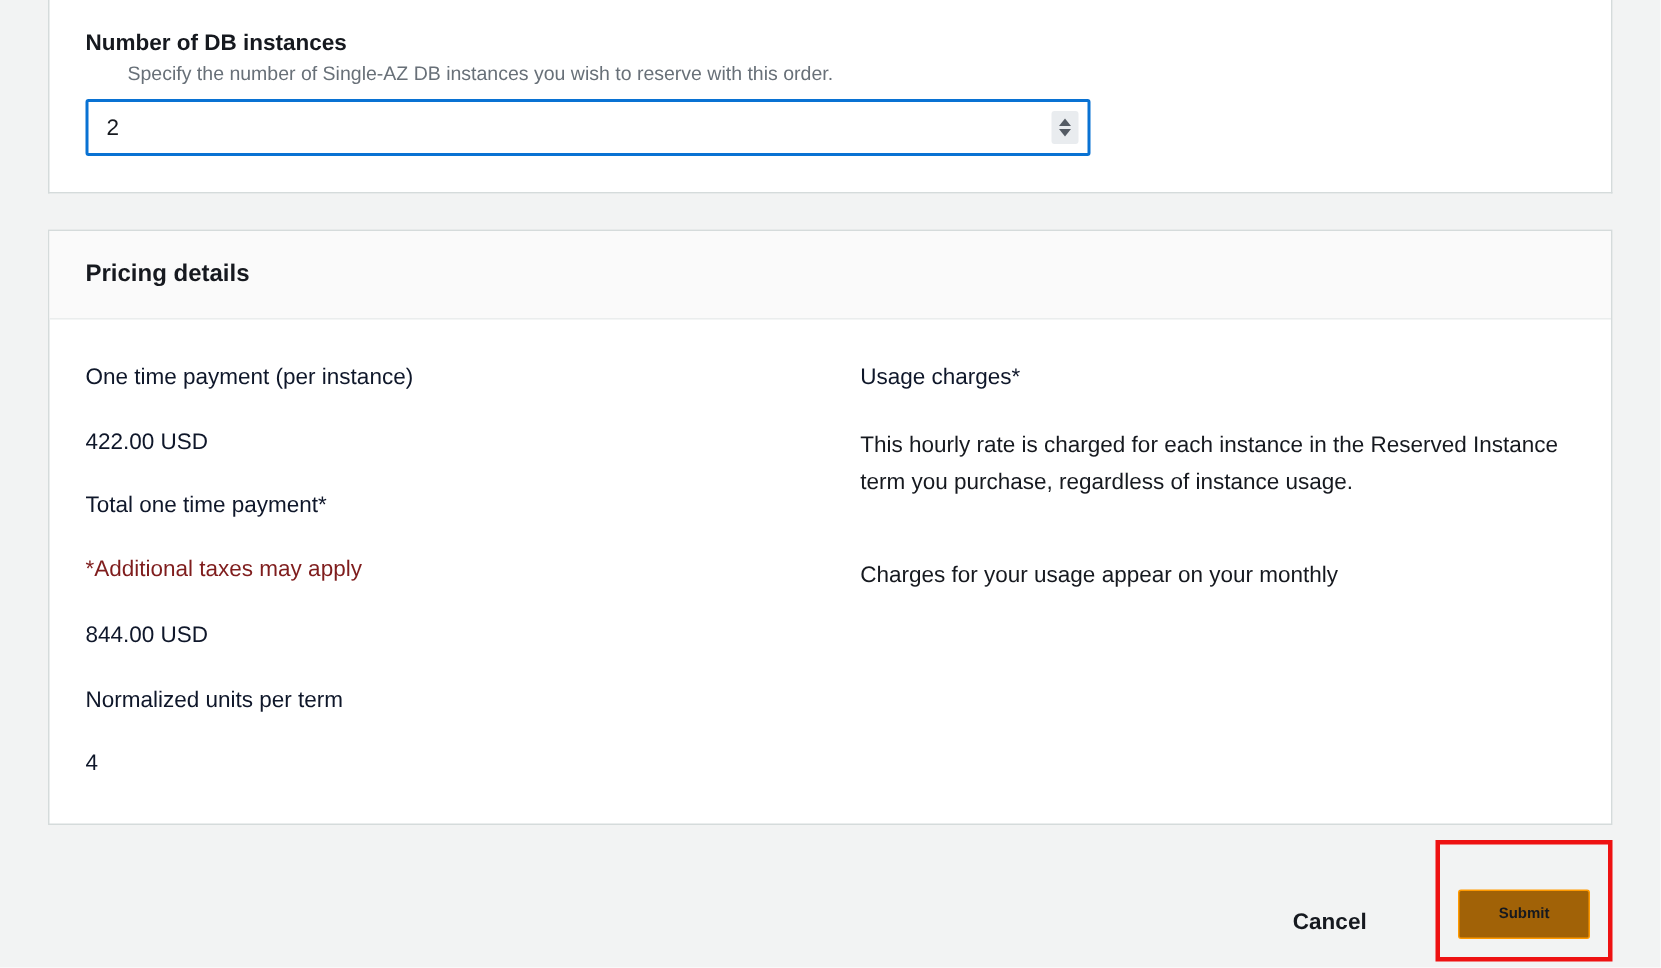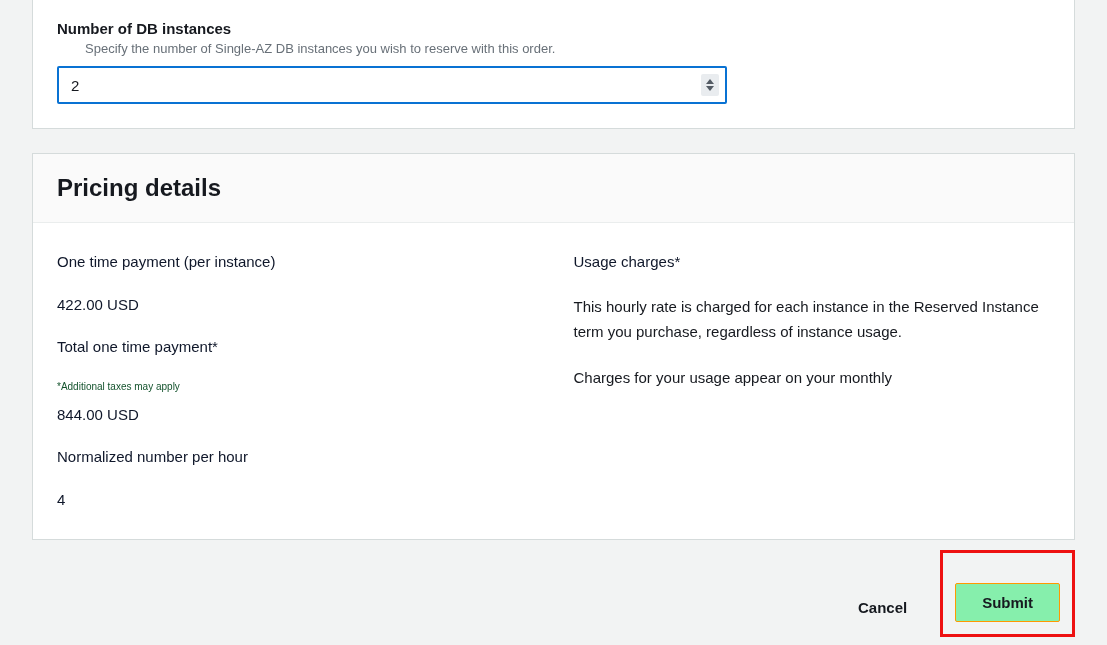--- a/index.html
+++ b/index.html
@@ -90,71 +90,71 @@
     .stepper .tri-down {
       border-top: 5px solid #545b64;
     }
 
     .pricing-header {
       padding: 20px 24px;
       border-bottom: 1px solid #eaeded;
       background: #fafafa;
     }
     .pricing-header h2 {
-      font-size: 24px;
+      font-size: 16px;
       font-weight: 700;
       color: #16191f;
     }
     .pricing-body {
       display: flex;
       padding: 28px 24px;
       gap: 40px;
     }
     .pcol {
       flex: 1;
     }
     .ptext {
       font-size: 15px;
       color: #0f172a;
       line-height: 1.5;
       margin-bottom: 20px;
     }
     .pnote {
-      font-size: 10px;
-      color: #14532d;
-      margin-bottom: 10px;
+      font-size: 15px;
+      color: #7f1d1d;
+      margin-bottom: 22px;
       line-height: 1.5;
     }
     .ppara {
       font-size: 15px;
       color: #16191f;
       line-height: 1.7;
-      margin-bottom: 20px;
+      margin-bottom: 36px;
     }
 
     .footer-actions {
       display: flex;
       justify-content: flex-end;
       align-items: center;
-      gap: 15px;
+      gap: 28px;
       padding: 14px 0 0 0;
     }
     .btn-link {
       background: none;
       border: none;
       font-size: 15px;
       font-weight: 700;
       color: #16191f;
       padding: 10px 18px;
       cursor: pointer;
     }
     .btn-primary {
-      background: #86efac;
+      background: #a16207;
       border: 1px solid #ff9900;
-      font-size: 15px;
+      font-size: 10px;
       font-weight: 700;
       color: #16191f;
       padding: 10px 26px;
       cursor: pointer;
       border-radius: 2px;
     }
     .highlight-box {
       border: 3px solid #e11;
       padding: 30px 12px 12px 12px;
       display: inline-flex;
@@ -185,21 +185,21 @@
     <div class="pricing-header">
       <h2>Pricing details</h2>
     </div>
     <div class="pricing-body">
       <div class="pcol">
         <div class="ptext">One time payment (per instance)</div>
         <div class="ptext">422.00 USD</div>
         <div class="ptext">Total one time payment*</div>
         <div class="pnote">*Additional taxes may apply</div>
         <div class="ptext">844.00 USD</div>
-        <div class="ptext">Normalized number per hour</div>
+        <div class="ptext">Normalized units per term</div>
         <div class="ptext" style="margin-bottom:0">4</div>
       </div>
       <div class="pcol">
         <div class="ptext">Usage charges*</div>
         <div class="ppara">This hourly rate is charged for each instance in the Reserved Instance term you purchase, regardless of instance usage.</div>
         <div class="ppara" style="margin-bottom:4px">Charges for your usage appear on your monthly</div>
       </div>
     </div>
   </div>
 

